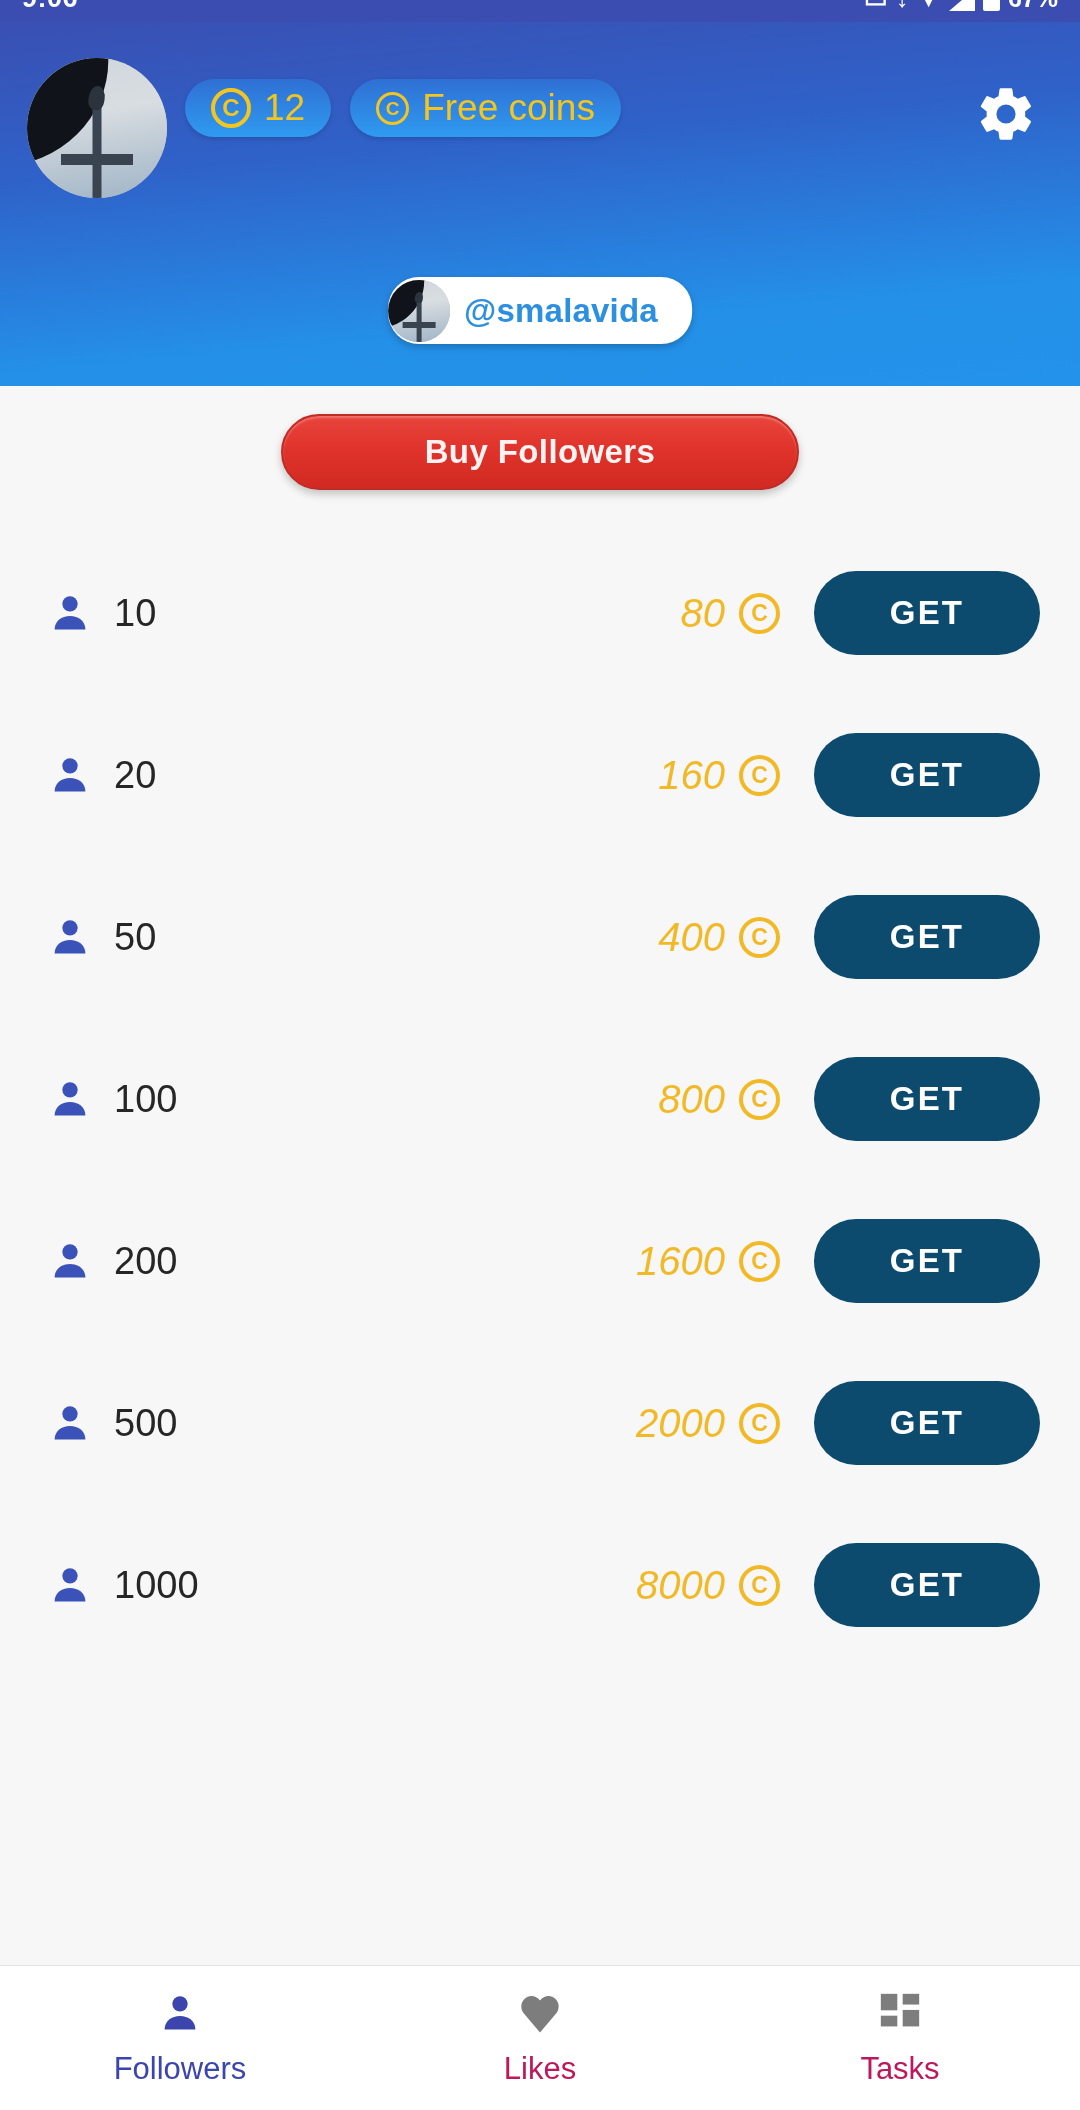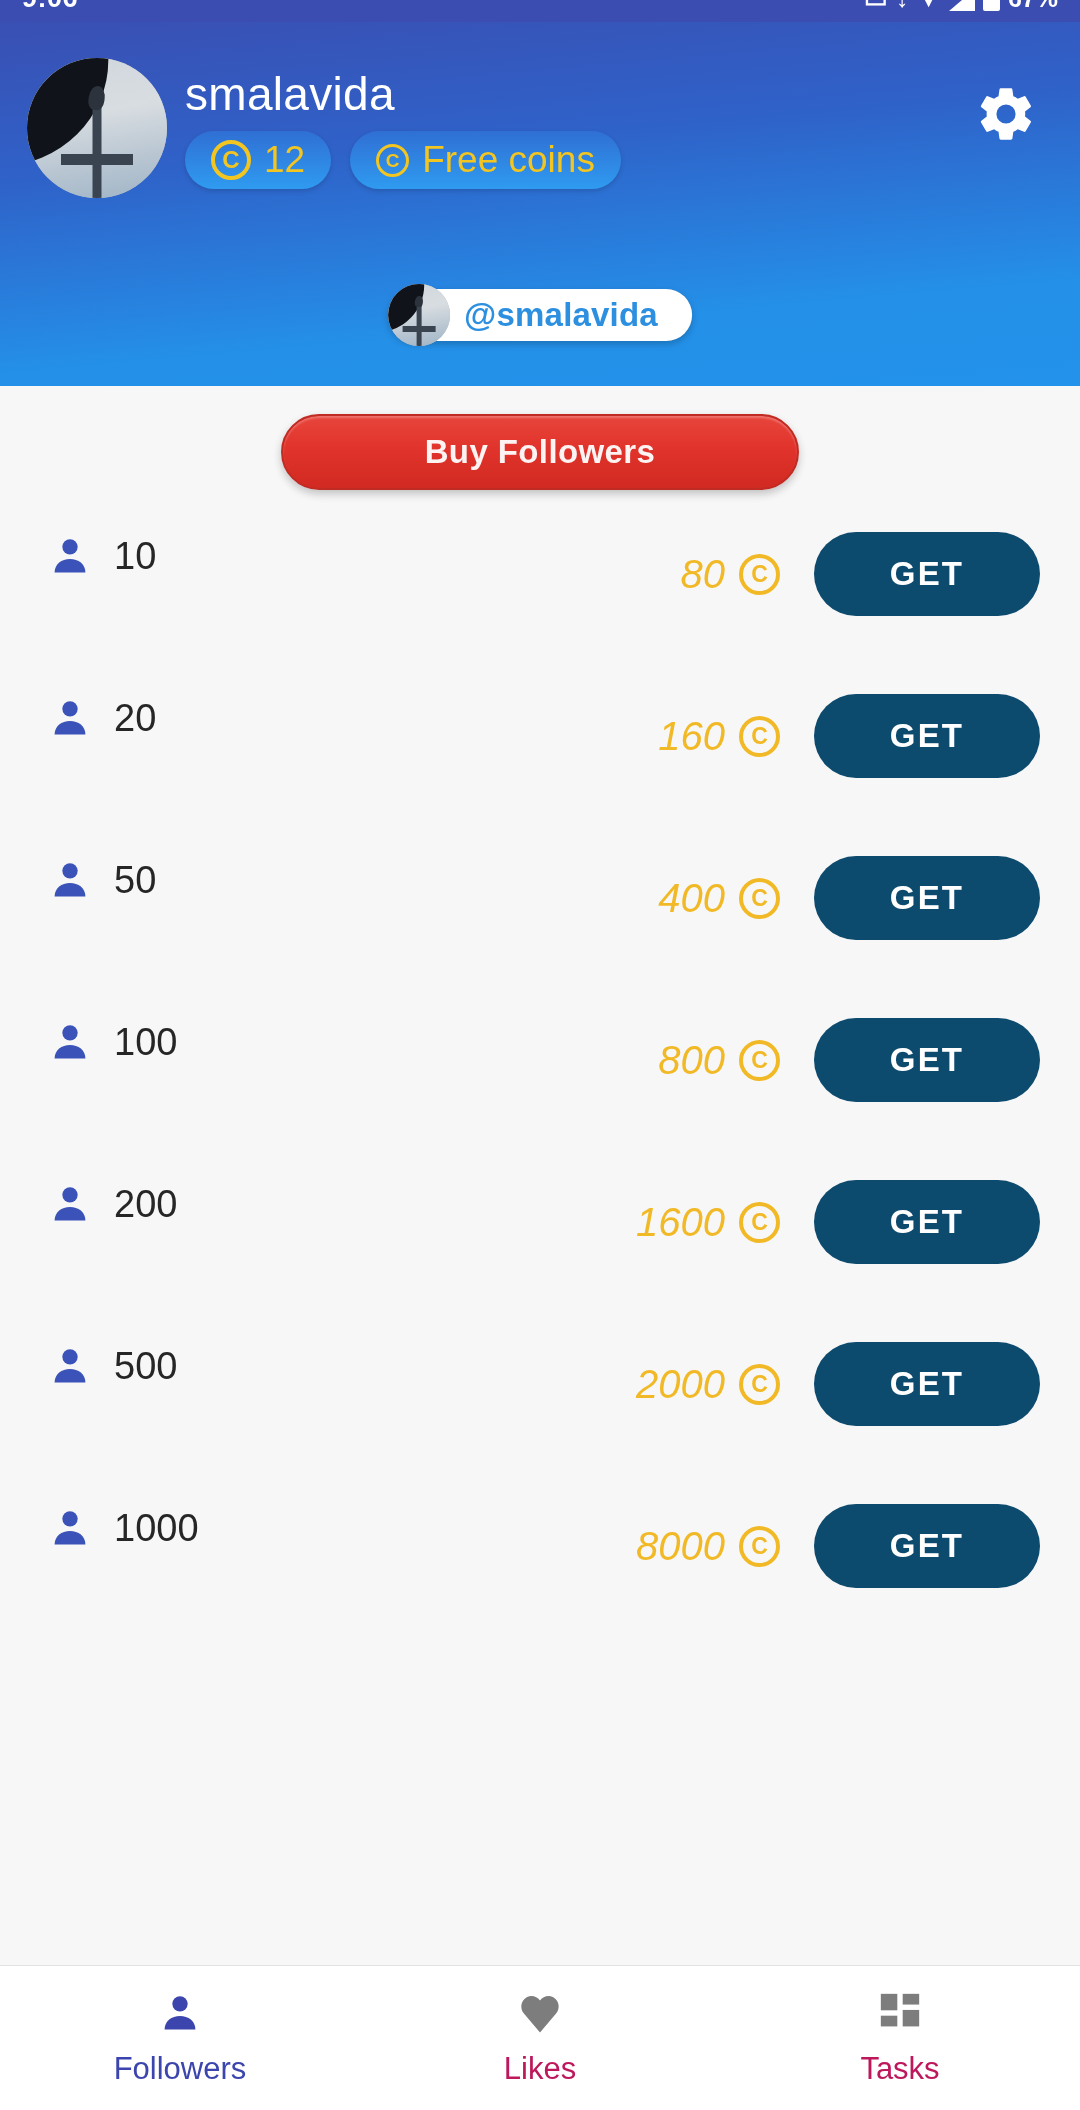--- a/index.html
+++ b/index.html
@@ -92,24 +92,23 @@
   .coin-text{ color:#f2c520;font-size:37px;font-weight:400;line-height:40px;white-space:nowrap; }
 
   .gear-btn{
     position:absolute; top:82px; right:42px;
     width:64px;height:64px; cursor:pointer;
   }
 
   .handle-chip{
     position:absolute; left:50%; transform:translateX(-50%);
     top:277px;
-    height:52px; background:#ffffff; border-radius:31px;
+    height:67px; background:#ffffff; border-radius:31px;
     display:flex; align-items:center; padding-right:34px;
     box-shadow:0 3px 7px rgba(0,0,0,.22);
-    margin-top:12px;
   }
   .avatar-sm{
     width:62px;height:62px;border-radius:50%;overflow:hidden;position:relative;
     flex:0 0 auto;background:#aeb6bd;
   }
   .avatar-sm .av-dark{ top:-8px;left:-14px;width:54px;height:52px; }
   .avatar-sm .av-pole{ top:17px;width:5px;height:46px; }
   .avatar-sm .av-cross{ top:42px;width:33px;height:6px; }
   .avatar-sm .av-bird{ top:12px;width:8px;height:11px; }
   .handle-text{
@@ -127,21 +126,21 @@
     background:linear-gradient(180deg,#e8453c 0%,#e0332b 45%,#d12a22 100%);
     border:2px solid #c02b24;
     box-shadow:0 4px 8px rgba(0,0,0,.22), inset 0 2px 2px rgba(255,255,255,.25);
     display:flex;align-items:center;justify-content:center;
     color:#fdf3f2;font-size:33px;font-weight:bold;letter-spacing:.4px;
     cursor:pointer;
   }
 
   .offer-list{ position:absolute; top:146px; left:0; width:1080px; }
   .offer-row{
-    height:162px; display:flex; align-items:flex-start; padding:0 0 0 48px;gap:46px;
+    height:162px; display:flex; align-items:center; padding:0 0 0 48px;gap:46px;
   }
   .row-left{ display:flex; align-items:center; gap:22px; flex:1 1 auto; }
   .person-icon{ width:44px;height:48px; flex:0 0 auto; }
   .count-text{ color:#262626; font-size:38px; font-weight:400; }
   .row-right{ display:flex; align-items:center; gap:0; flex:0 0 auto; padding-right:40px; }
   .price-wrap{ display:flex;align-items:center;gap:14px; margin-right:34px; }
   .price-text{ color:#f2b927; font-size:40px; font-weight:400; white-space:nowrap;font-style:italic; }
   .price-coin{
     width:41px;height:41px;border-radius:50%;border:4px solid #f2b927;
     display:flex;align-items:center;justify-content:center;
@@ -190,21 +189,20 @@
   <div class="header-top">
     <div class="avatar-lg">
       <div class="av-sky"></div>
       <div class="av-dark"></div>
       <div class="av-pole"></div>
       <div class="av-cross"></div>
       <div class="av-bird"></div>
     </div>
 
     <div class="header-info">
-      <div class="username">smalavida</div>
 
       <div class="badge-row">
         <div class="coin-badge">
           <span class="coin-glyph">C</span>
           <span class="coin-text">12</span>
         </div>
         <div class="coin-badge">
           <span class="coin-glyph sm">C</span>
           <span class="coin-text">Free coins</span>
         </div>

